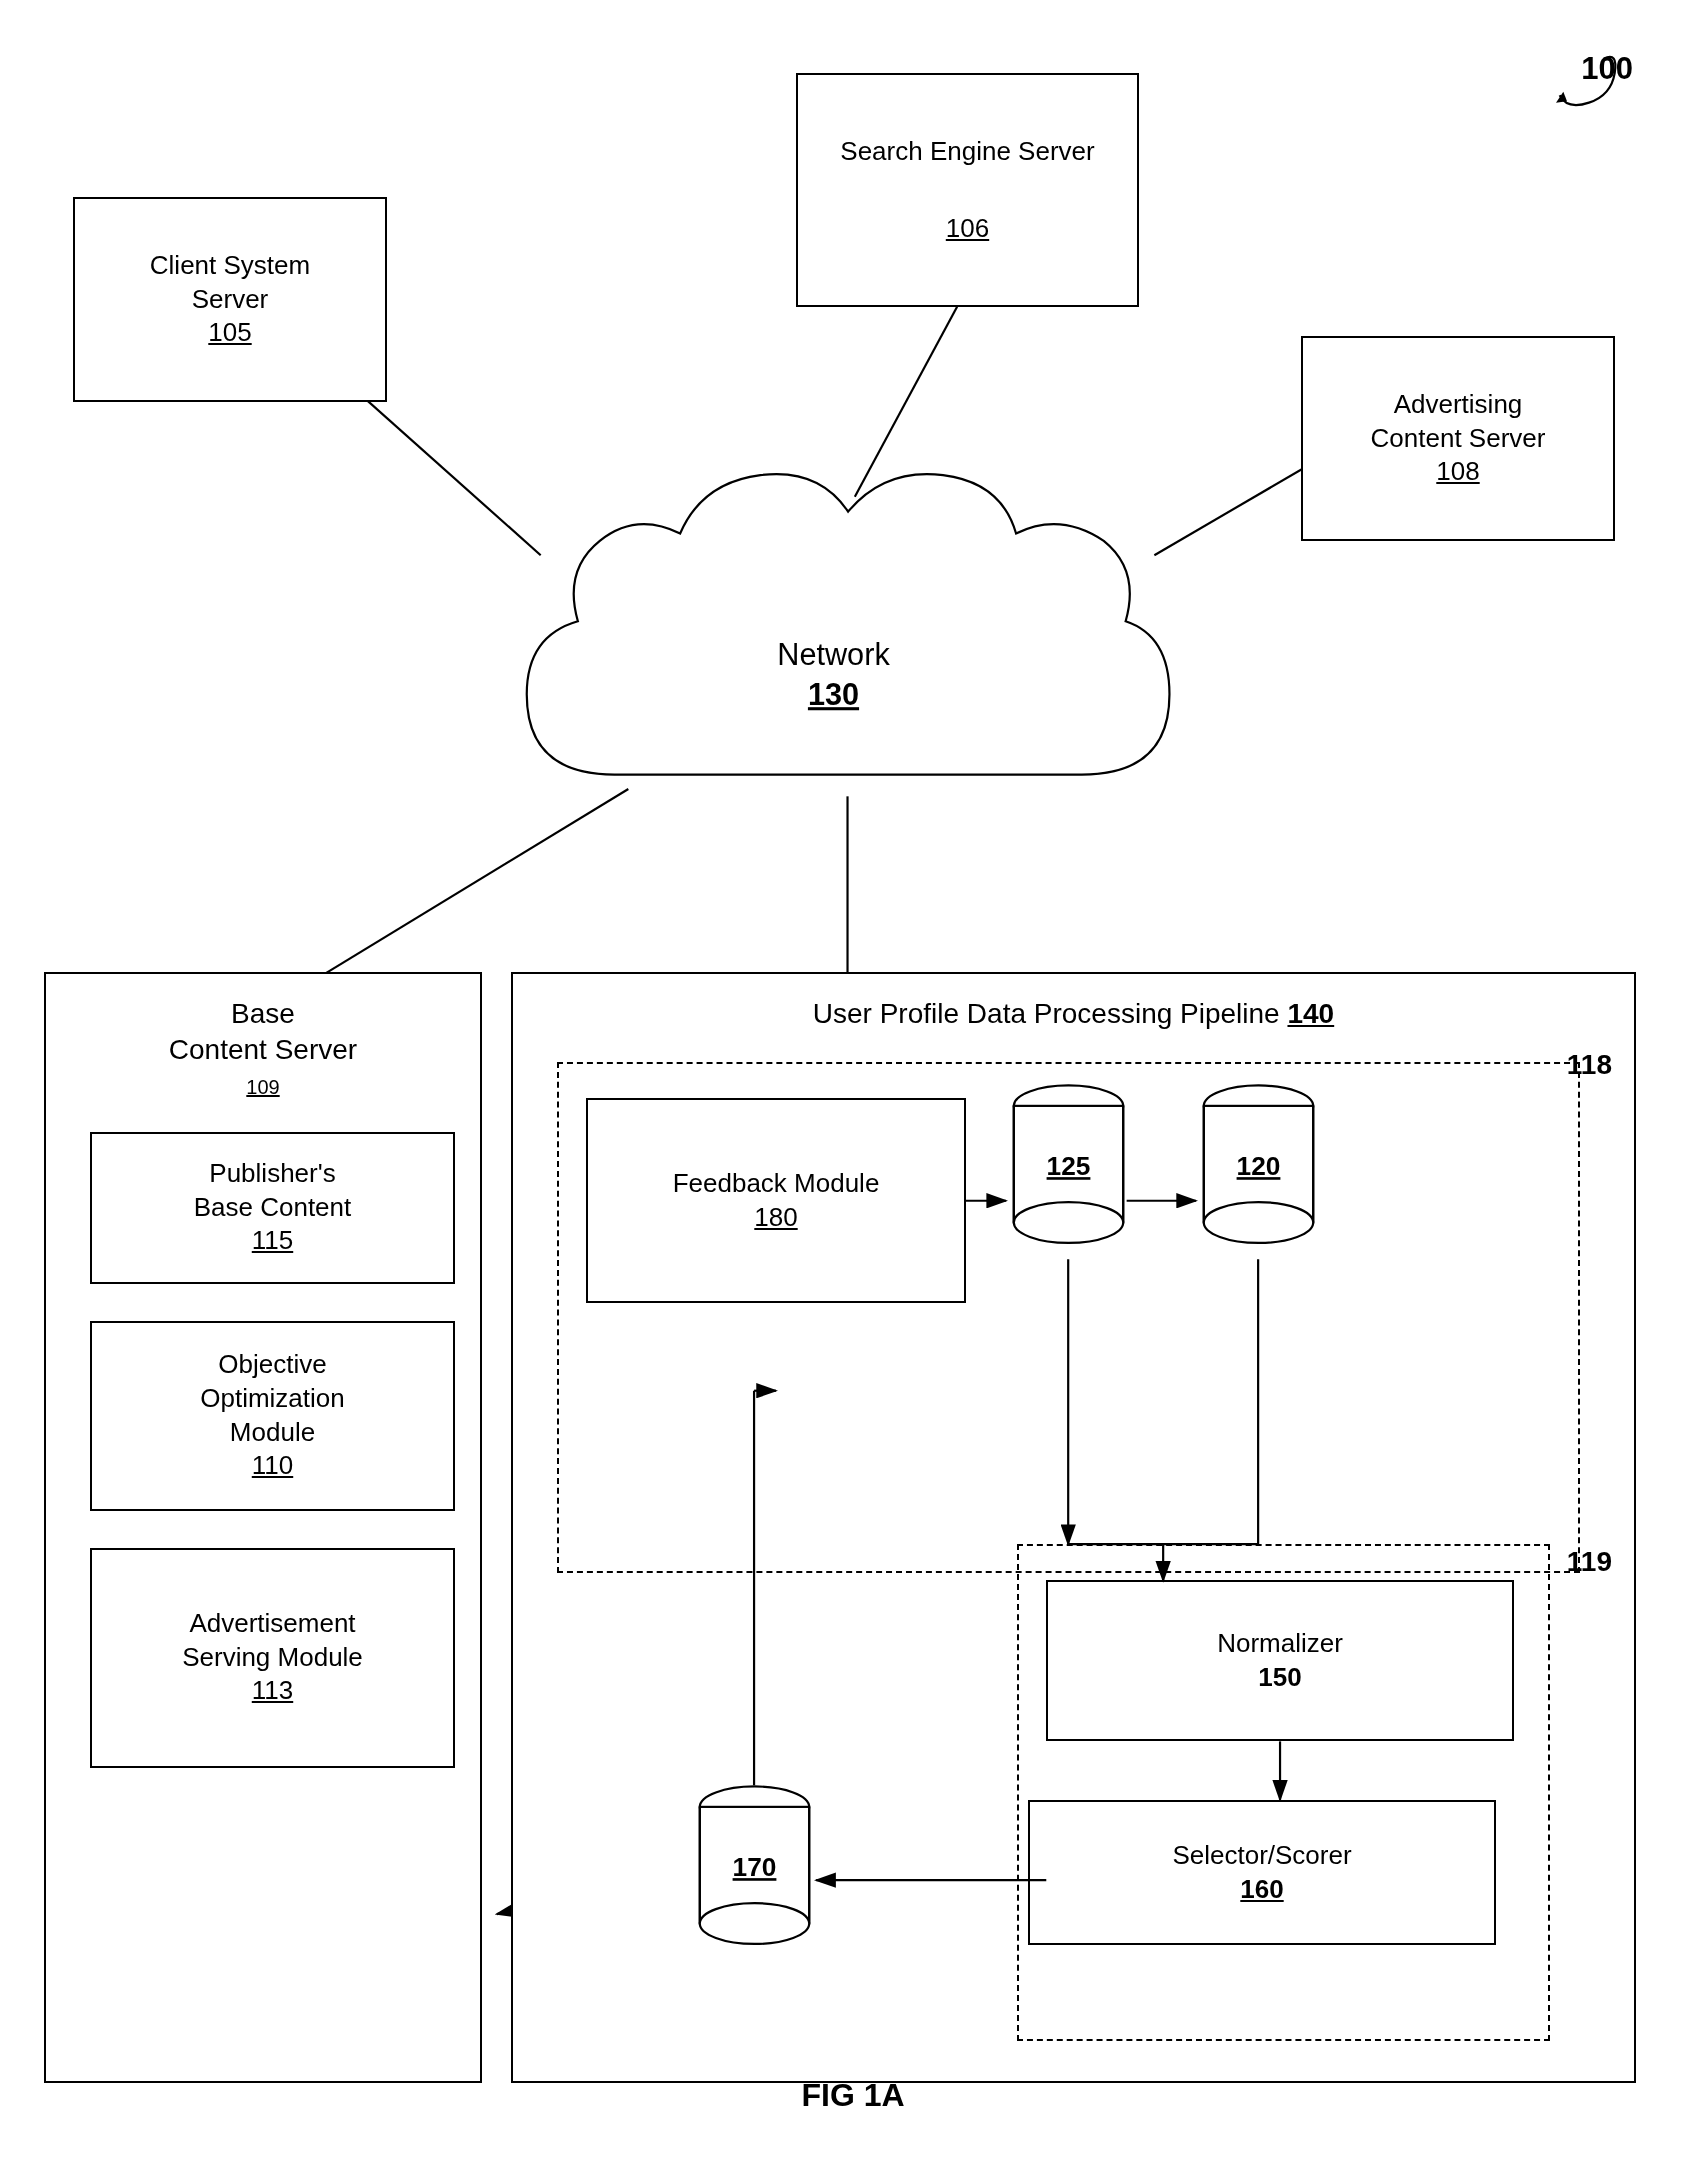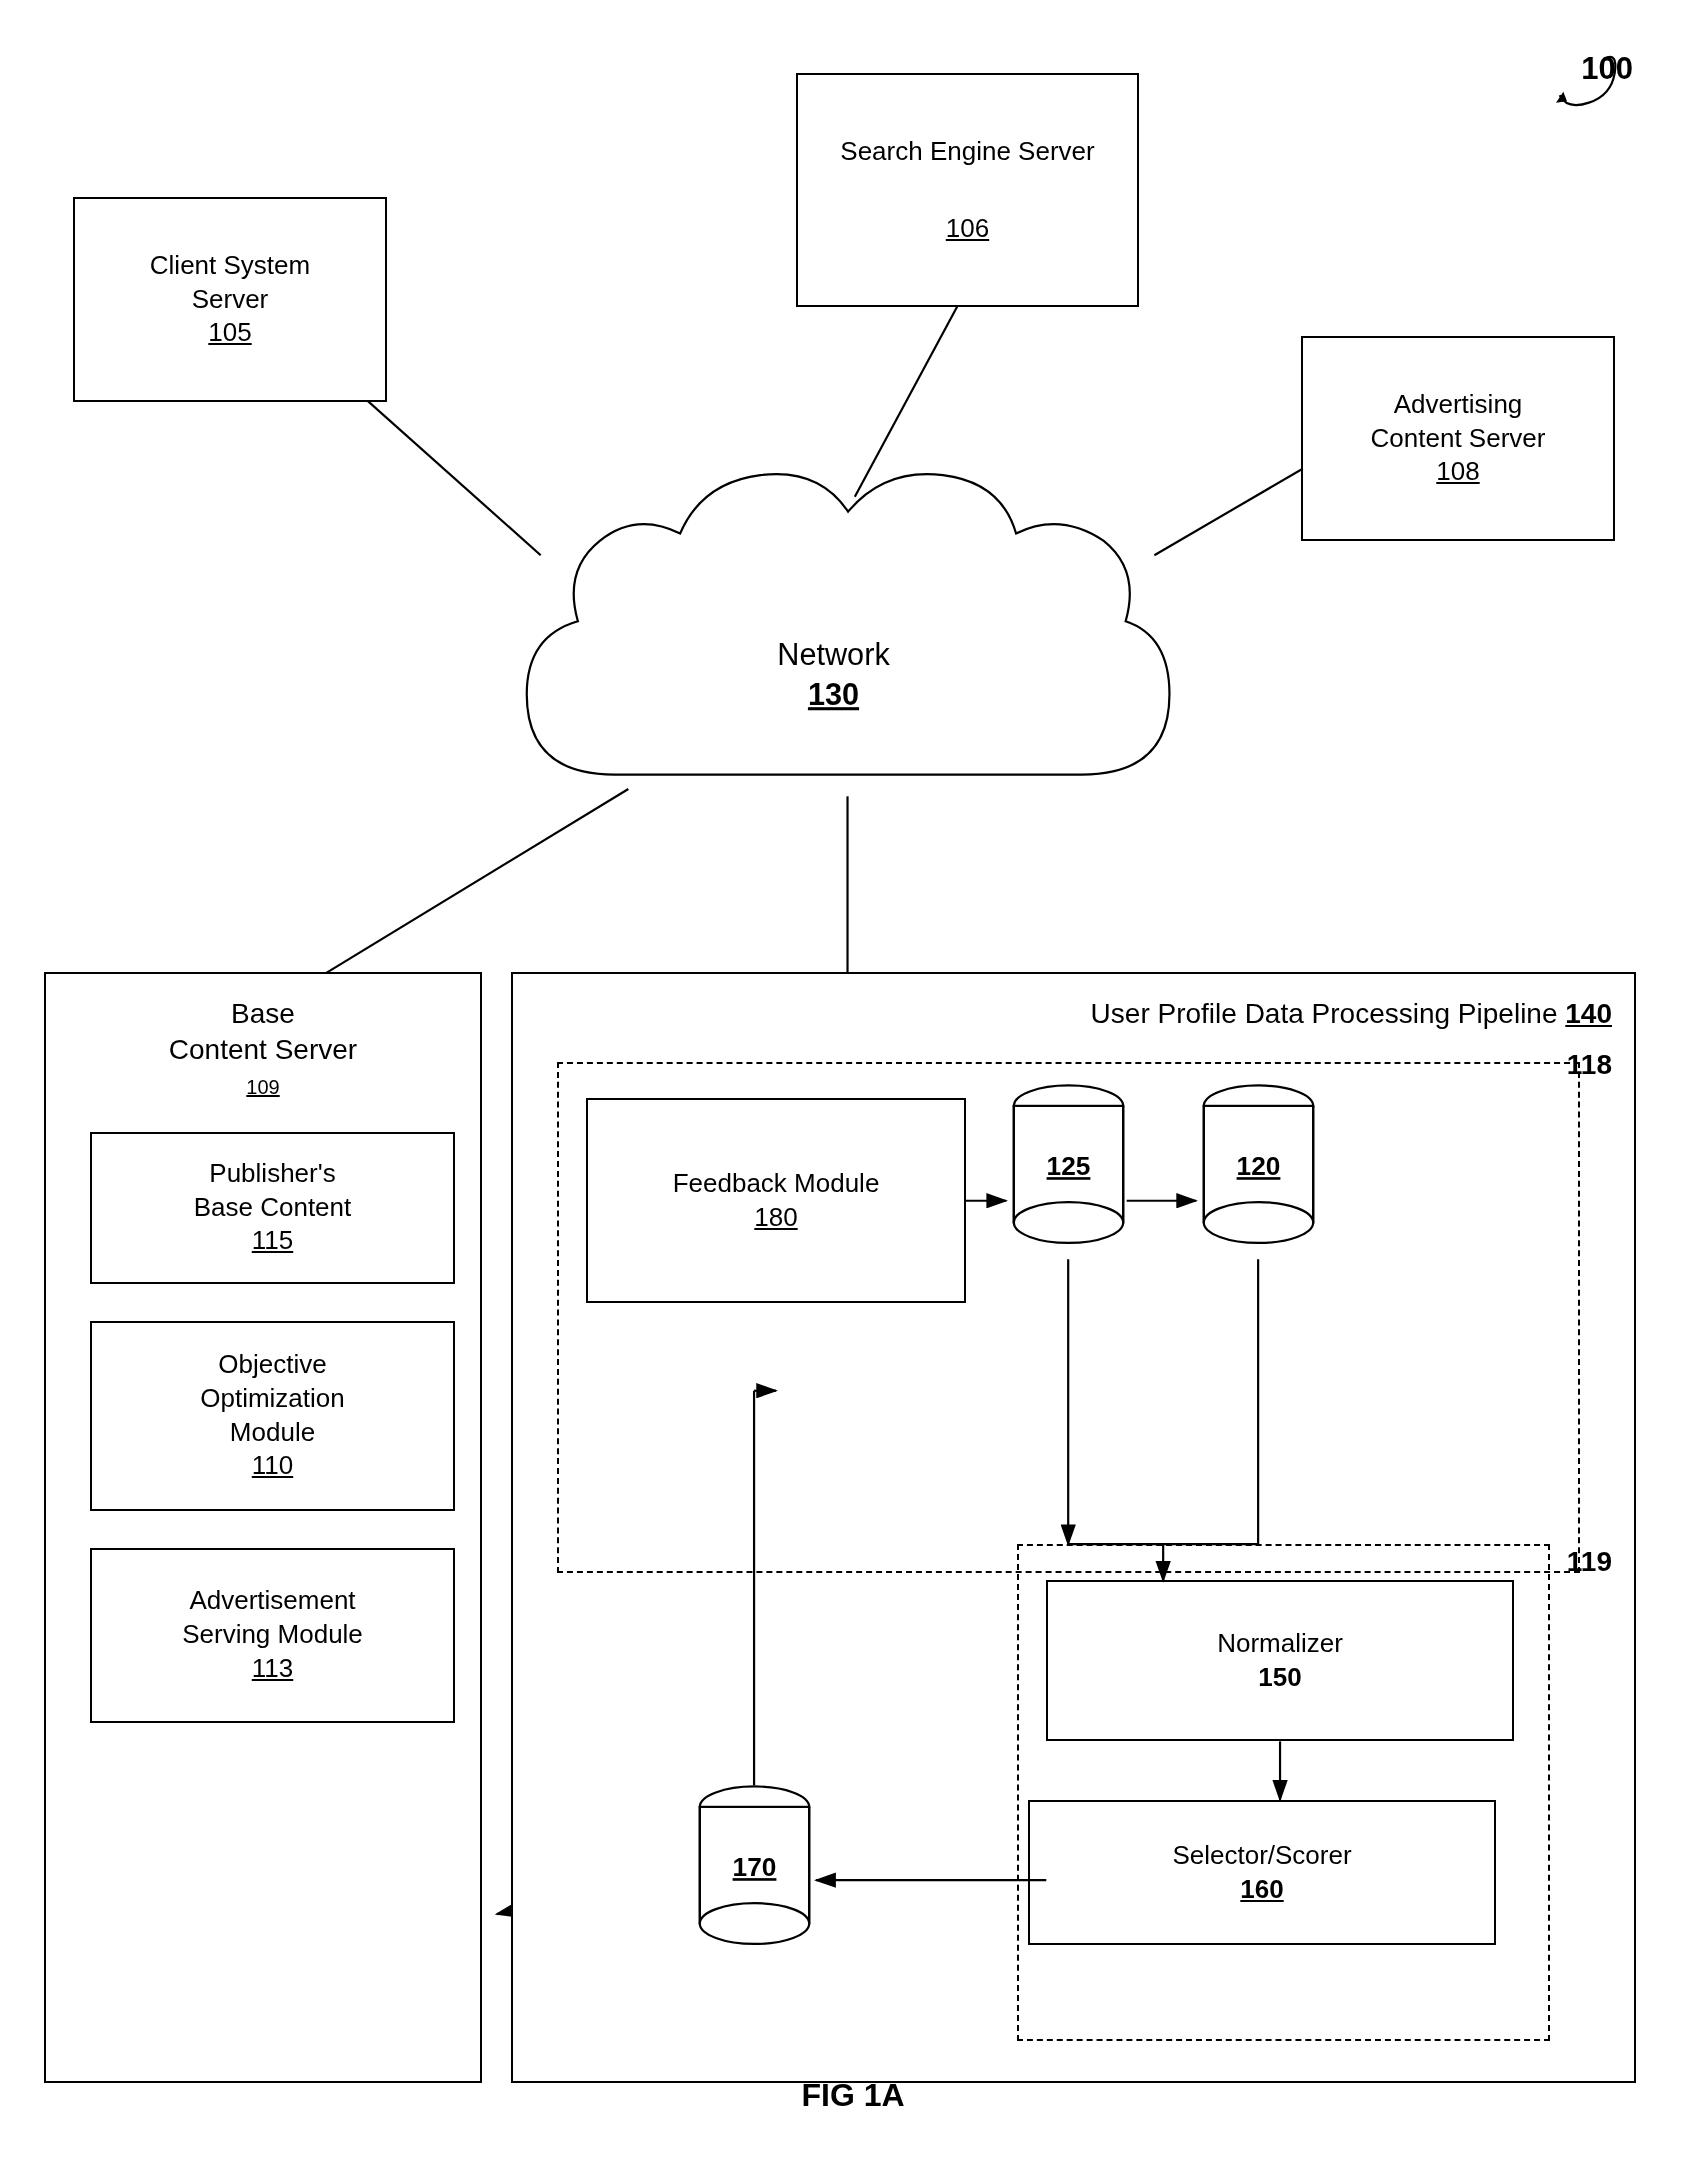--- a/index.html
+++ b/index.html
@@ -159,29 +159,29 @@
     <div class="box" style="position:relative; width:365px; height:152px; margin-bottom:37px; left:22px;">
       <span class="label">Publisher's<br>Base Content</span>
       <span class="ref">115</span>
     </div>
 
     <div class="box" style="position:relative; width:365px; height:190px; margin-bottom:37px; left:22px;">
       <span class="label">Objective<br>Optimization<br>Module</span>
       <span class="ref">110</span>
     </div>
 
-    <div class="box" style="position:relative; width:365px; height:175px; left:22px;">
+    <div class="box" style="position:relative; width:365px; height:220px; left:22px;">
       <span class="label">Advertisement<br>Serving Module</span>
       <span class="ref">113</span>
     </div>
   </div>
 
   <div class="box" style="left:511px; top:972px; width:1125px; height:1111px; align-items:flex-start; justify-content:flex-start; padding:22px;">
 
-    <div style="width:100%; text-align:right; margin-bottom:9px;">
+    <div style="width:100%; text-align:center; margin-bottom:9px;">
       <span style="font-size:28px;">User Profile Data Processing Pipeline </span><span style="font-size:28px; font-weight:bold; text-decoration:underline;">140</span>
     </div>
 
     <div class="dashed-box" style="position:absolute; left:44px; top:88px; width:1023px; height:511px;">
     </div>
 
     <div style="position:absolute; right:22px; top:73px; font-size:28px; font-weight:bold;">118</div>
 
     <div class="box" style="position:absolute; left:73px; top:124px; width:380px; height:205px;">
       <span class="label">Feedback Module</span>

